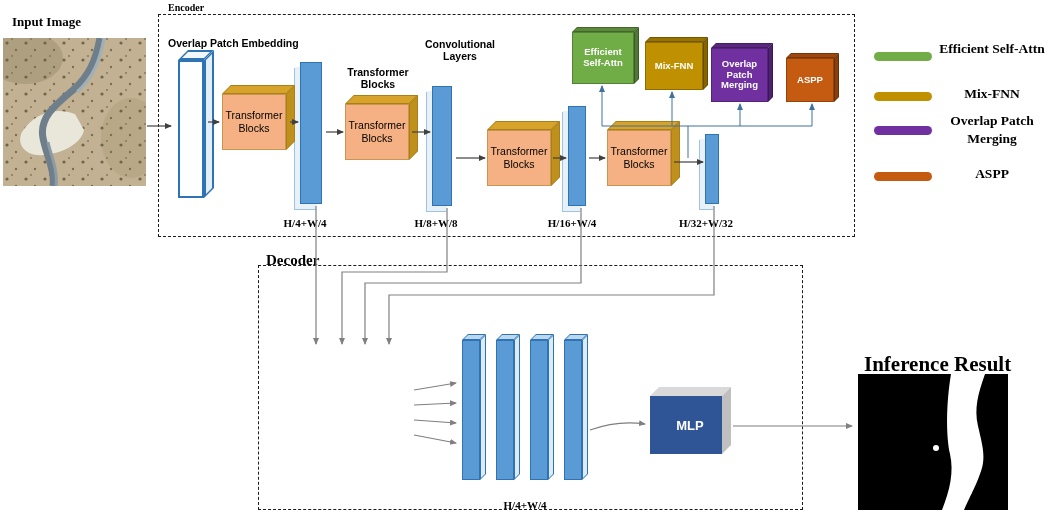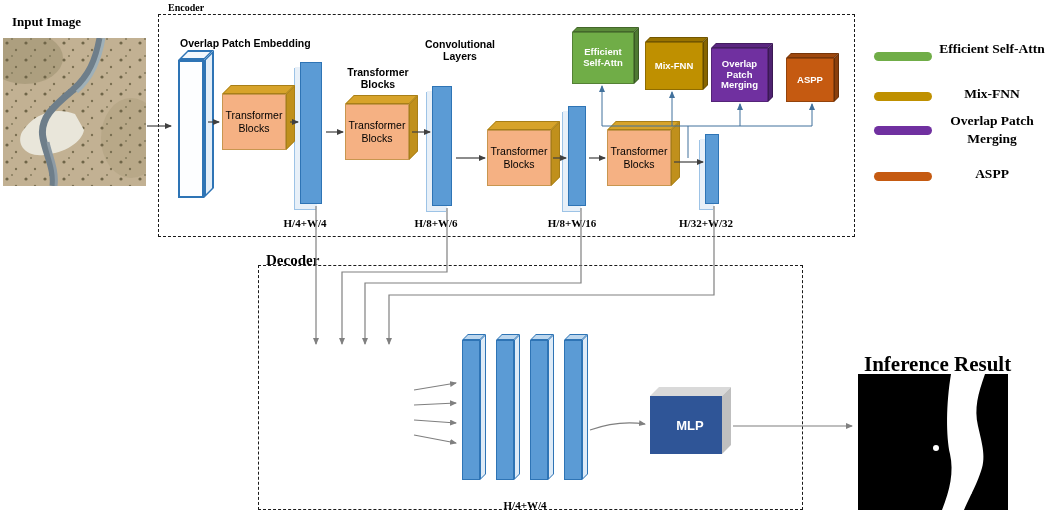--- a/index.html
+++ b/index.html
@@ -94,21 +94,21 @@
       <path d="M72,76 C52,68 30,76 19,94 C13,106 22,119 41,117 C62,115 79,104 81,92 Z" fill="#E9E6DA"></path>
       <path d="M97,0 C93,22 86,38 70,52 C52,67 36,80 40,100 C43,116 52,132 50,148" stroke="#6E7E8A" stroke-width="7" fill="none"></path>
       <path d="M101,0 C97,22 90,40 74,54" stroke="#9FB0B8" stroke-width="3" fill="none"></path>
       <path d="M45,104 C48,118 55,132 53,148" stroke="#8D9BA5" stroke-width="3" fill="none"></path>
     </svg>
   </div>
 
   <div class="abs serifb" style="left:168px; top:2px; font-size:10px;">Encoder</div>
   <div class="abs dashedbox" style="left:158px; top:14px; width:697px; height:223px;"></div>
 
-  <div class="abs hdr" style="left:180px; top:37px; white-space:nowrap;">Overlap Patch Embedding</div>
+  <div class="abs hdr" style="left:168px; top:37px; white-space:nowrap;">Overlap Patch Embedding</div>
 
   <div class="b3 pembed" style="left:178px; top:60px; width:26px; height:138px;">
     <div class="t"></div>
     <div class="s"></div>
     <div class="f"></div>
   </div>
 
   <div class="b3 tblock" style="left:222px; top:94px;">
     <div class="t"></div>
     <div class="s"></div>
@@ -133,22 +133,22 @@
   <div class="eslab" style="left:568px; top:106px; width:18px; height:100px;"></div>
 
   <div class="b3 tblock" style="left:607px; top:130px;">
     <div class="t"></div>
     <div class="s"></div>
     <div class="f">Transformer Blocks</div>
   </div>
   <div class="eslab" style="left:705px; top:134px; width:14px; height:70px;"></div>
 
   <div class="stage-size serifb" style="left:275px; top:208px; width:60px;">H/4+W/4</div>
-  <div class="stage-size serifb" style="left:406px; top:208px; width:60px;">H/8+W/6</div>
-  <div class="stage-size serifb" style="left:539px; top:208px; width:66px;">H/8+W/16</div>
+  <div class="stage-size serifb" style="left:406px; top:208px; width:60px;">H/8+W/8</div>
+  <div class="stage-size serifb" style="left:539px; top:208px; width:66px;">H/16+W/4</div>
   <div class="stage-size serifb" style="left:673px; top:208px; width:66px;">H/32+W/32</div>
 
   <div class="b3 module" style="left:572px; top:32px; width:62px; height:52px;">
     <div class="t" style="background-color: rgb(112, 173, 71);"></div>
     <div class="s" style="background-color: rgb(112, 173, 71);"></div>
     <div class="f" style="background-color: rgb(112, 173, 71);">Efficient Self-Attn</div>
   </div>
   <div class="b3 module" style="left:645px; top:42px; width:58px; height:48px;">
     <div class="t" style="background-color: rgb(191, 144, 0);"></div>
     <div class="s" style="background-color: rgb(191, 144, 0);"></div>

